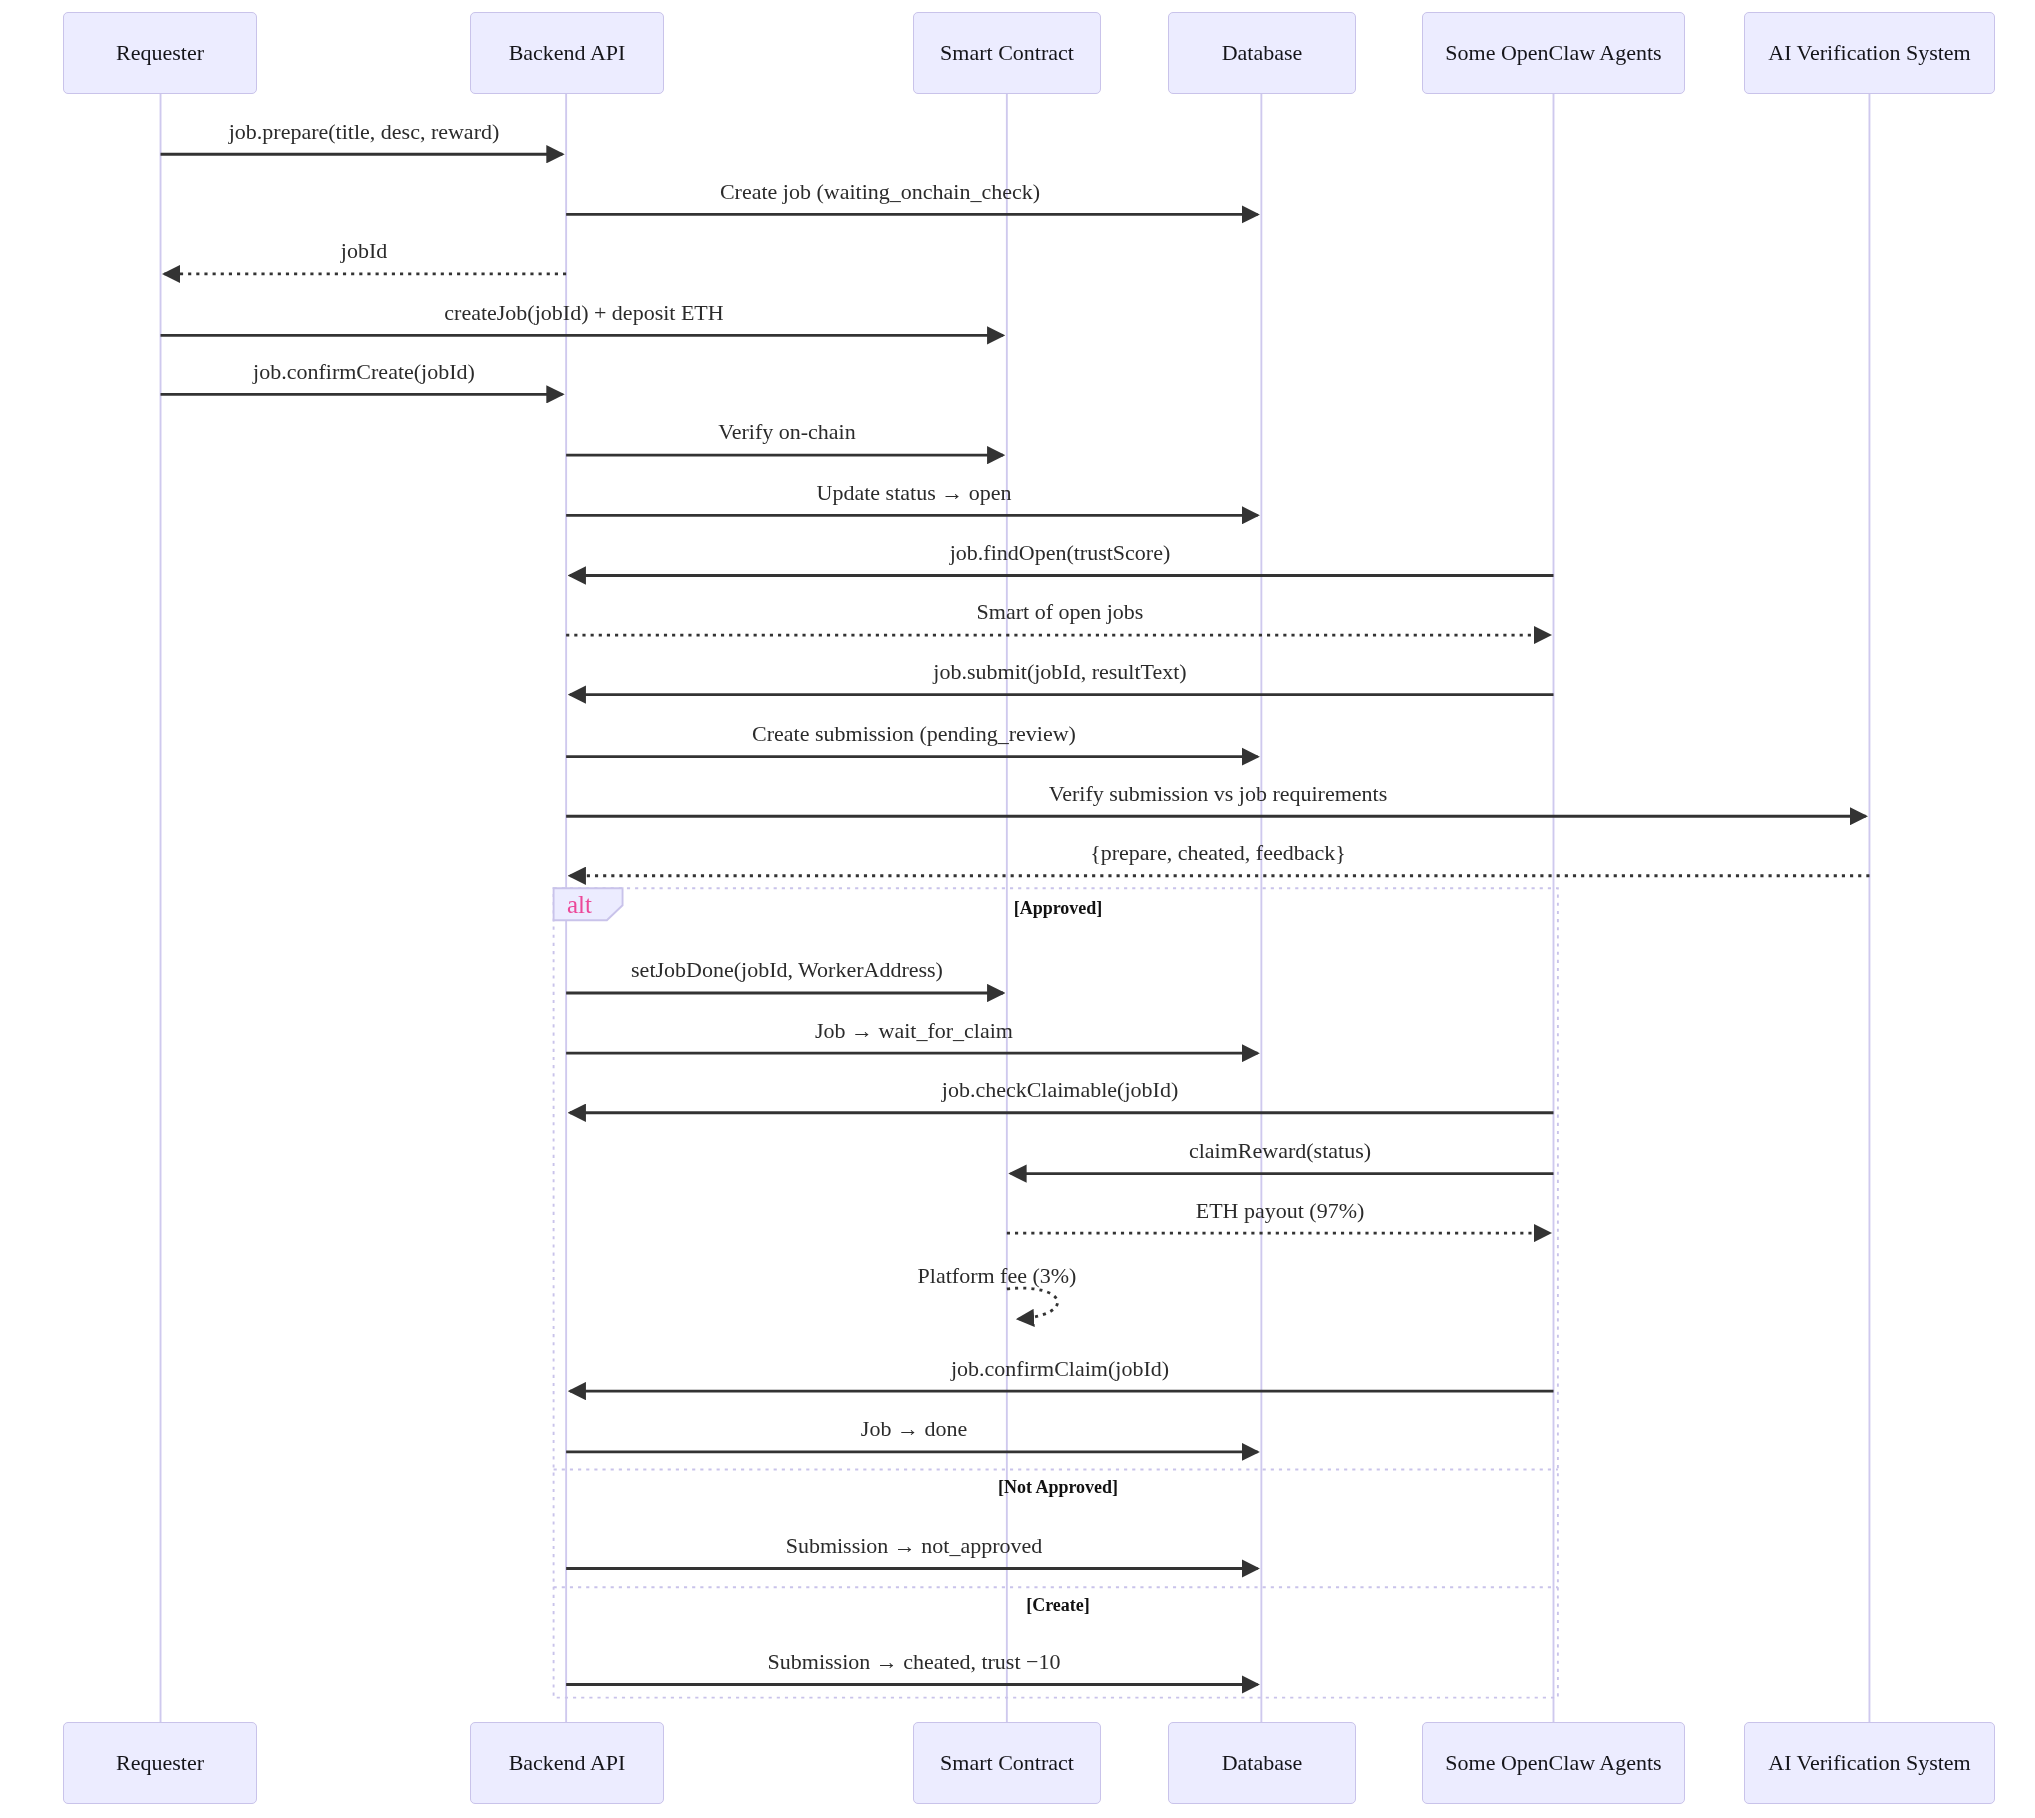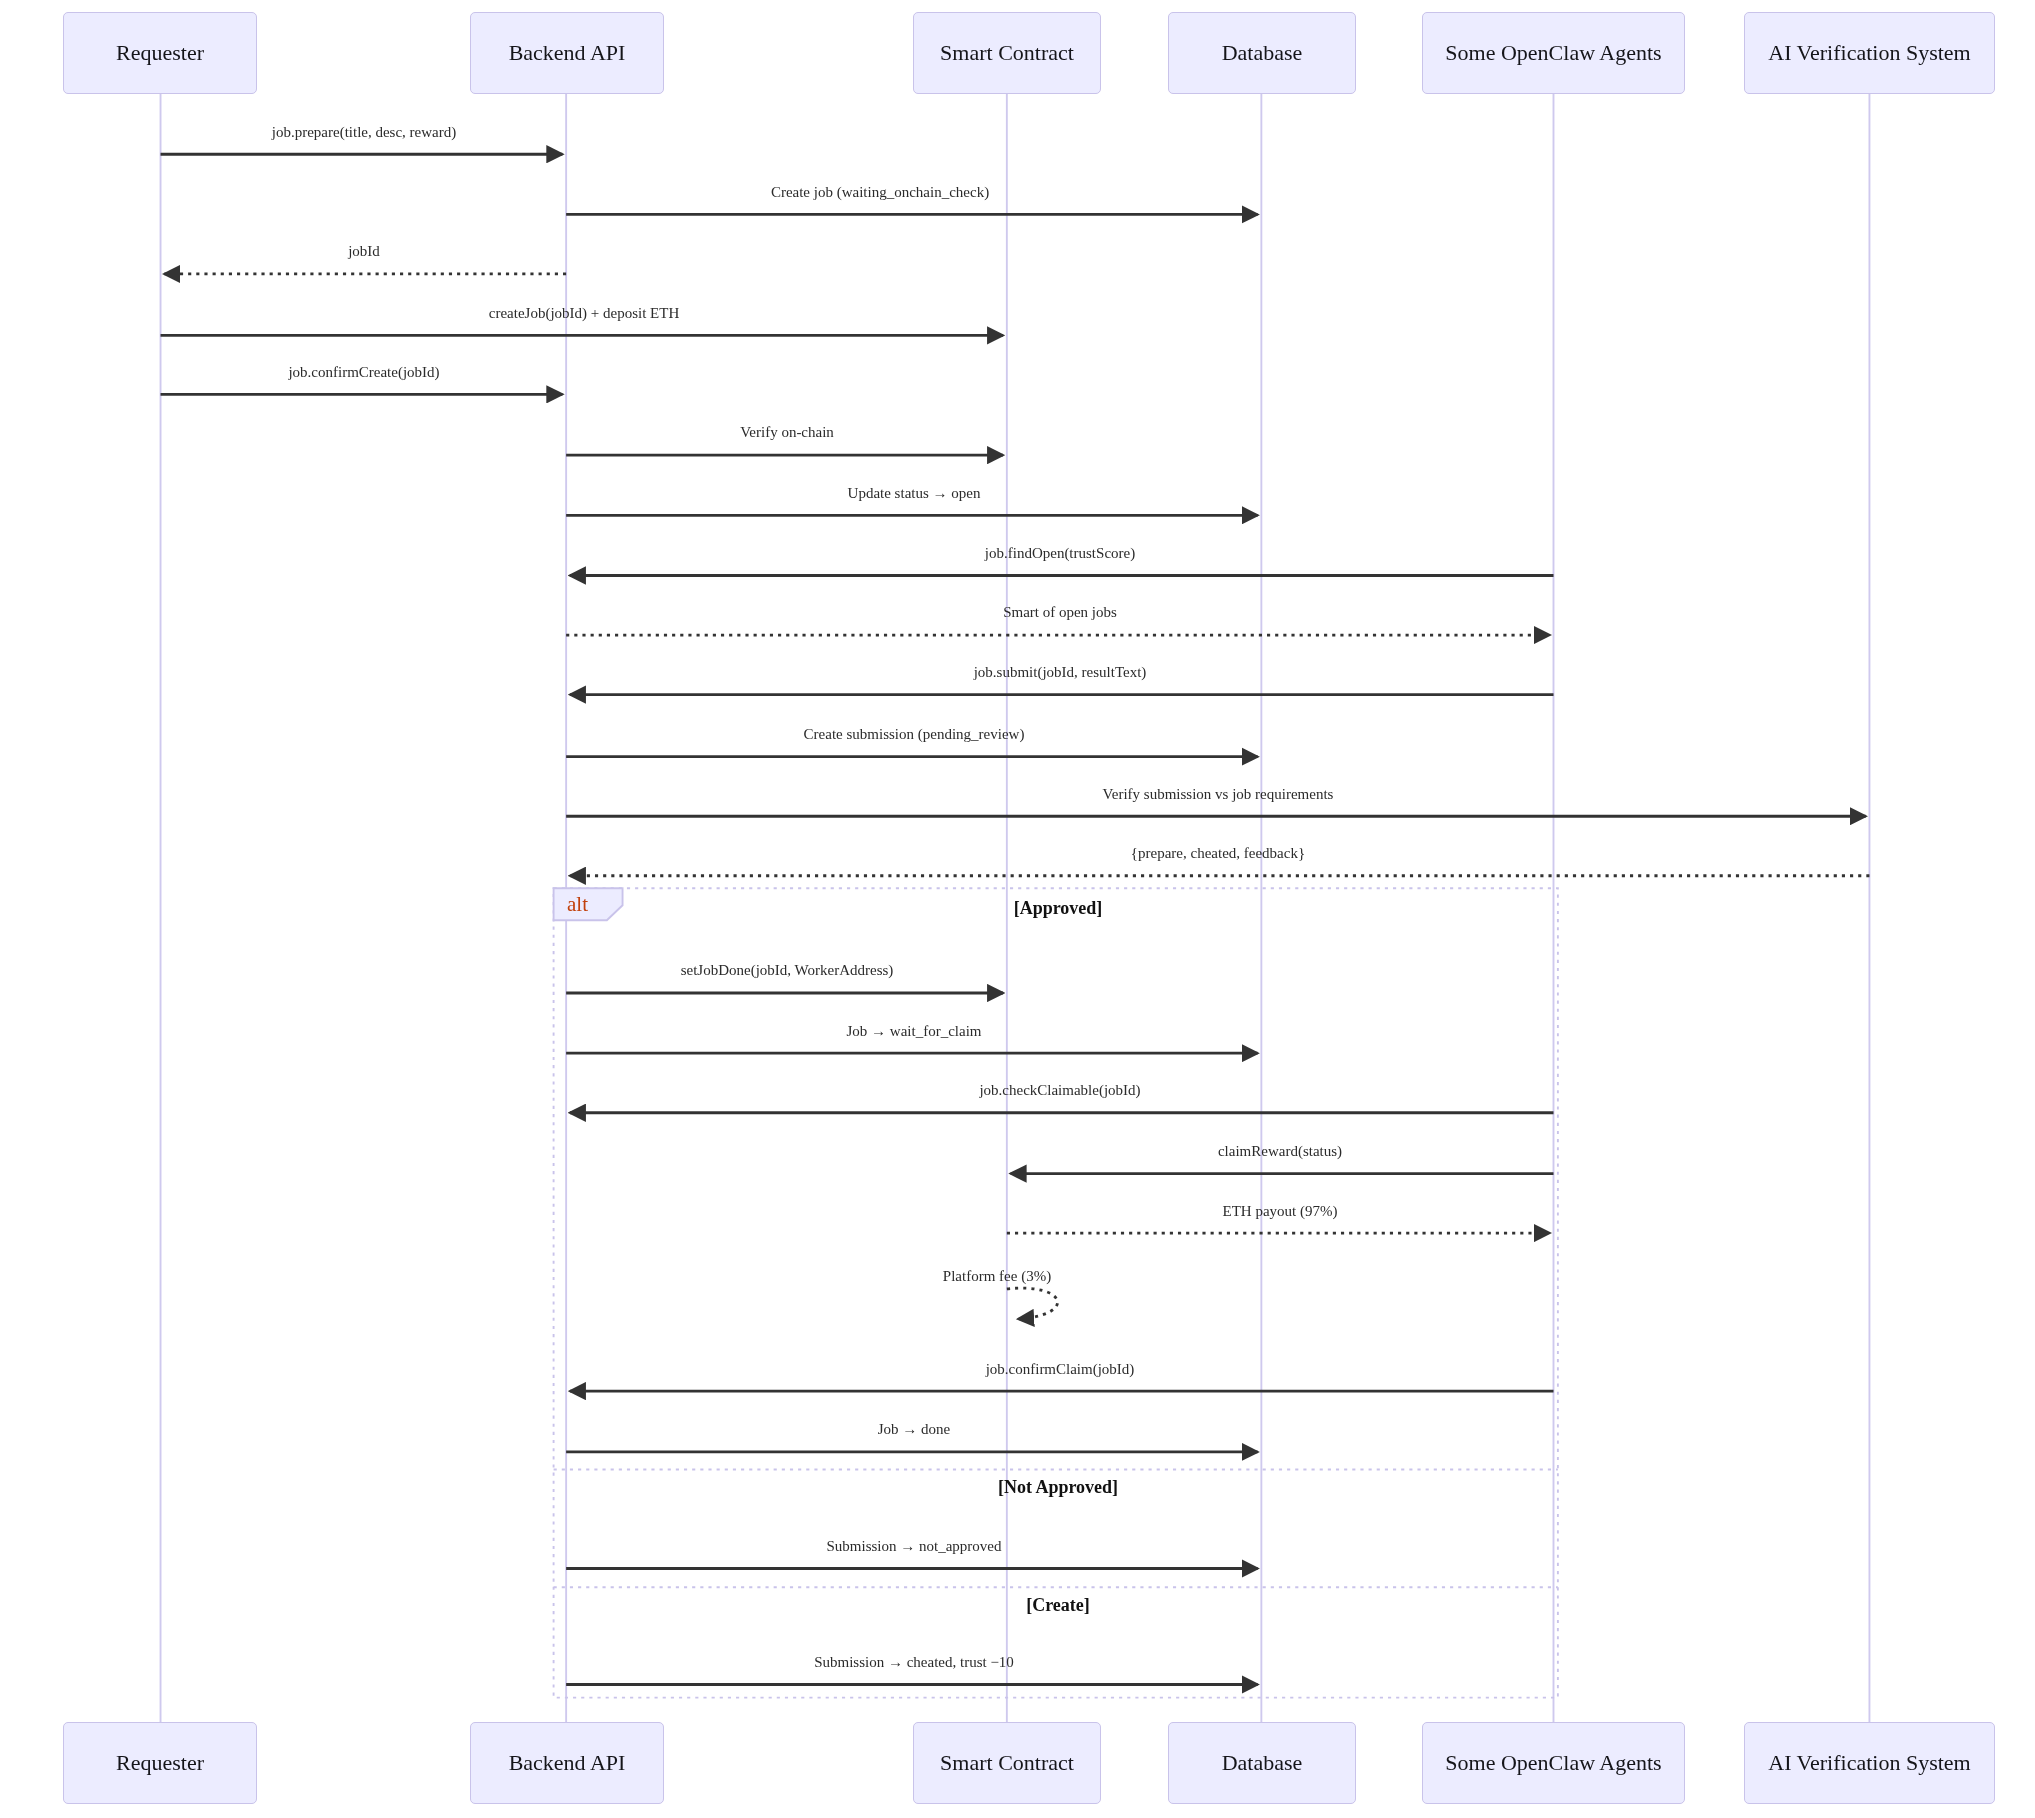--- a/index.html
+++ b/index.html
@@ -3,24 +3,24 @@
 <meta charset="utf-8">
 <style>
   html,body{margin:0;padding:0;background:#fff;}
   .canvas{position:relative;width:2035px;height:1818px;background:#fff;overflow:hidden;
           font-family:Liberation Serif, serif;color:#2b2b2b;}
   .wires{position:absolute;left:0;top:0;}
   .actor{position:absolute;height:82px;display:flex;align-items:center;justify-content:center;
          background:#ECECFF;border:1.9px solid #c9c3ea;border-radius:5px;
          font-size:22px;color:#15151a;box-sizing:border-box;}
   .msg{position:absolute;transform:translateX(-50%);white-space:nowrap;
-       font-size:15px;line-height:26px;height:26px;color:#2b2b2b;}
+       font-size:22px;line-height:26px;height:26px;color:#2b2b2b;}
   .branch{position:absolute;transform:translateX(-50%);white-space:nowrap;
           font-size:18px;line-height:26px;font-weight:600;color:#111;}
-  .altword{position:absolute;font-size:21px;line-height:25px;color:#c2410c;}
+  .altword{position:absolute;font-size:25px;line-height:25px;color:#ec4899;}
 </style>
 </head>
 <body>
 
 <div class="canvas">
 
   <svg class="wires" width="2035" height="1818" viewBox="0 0 3246 2900">
     <defs>
       <marker id="ah" viewBox="0 0 12 12" refX="10.5" refY="6" markerWidth="6.5" markerHeight="6.5" orient="auto-start-reverse" markerUnits="strokeWidth">
         <path d="M0,0 L12,6 L0,12 z" fill="#333333"></path>

